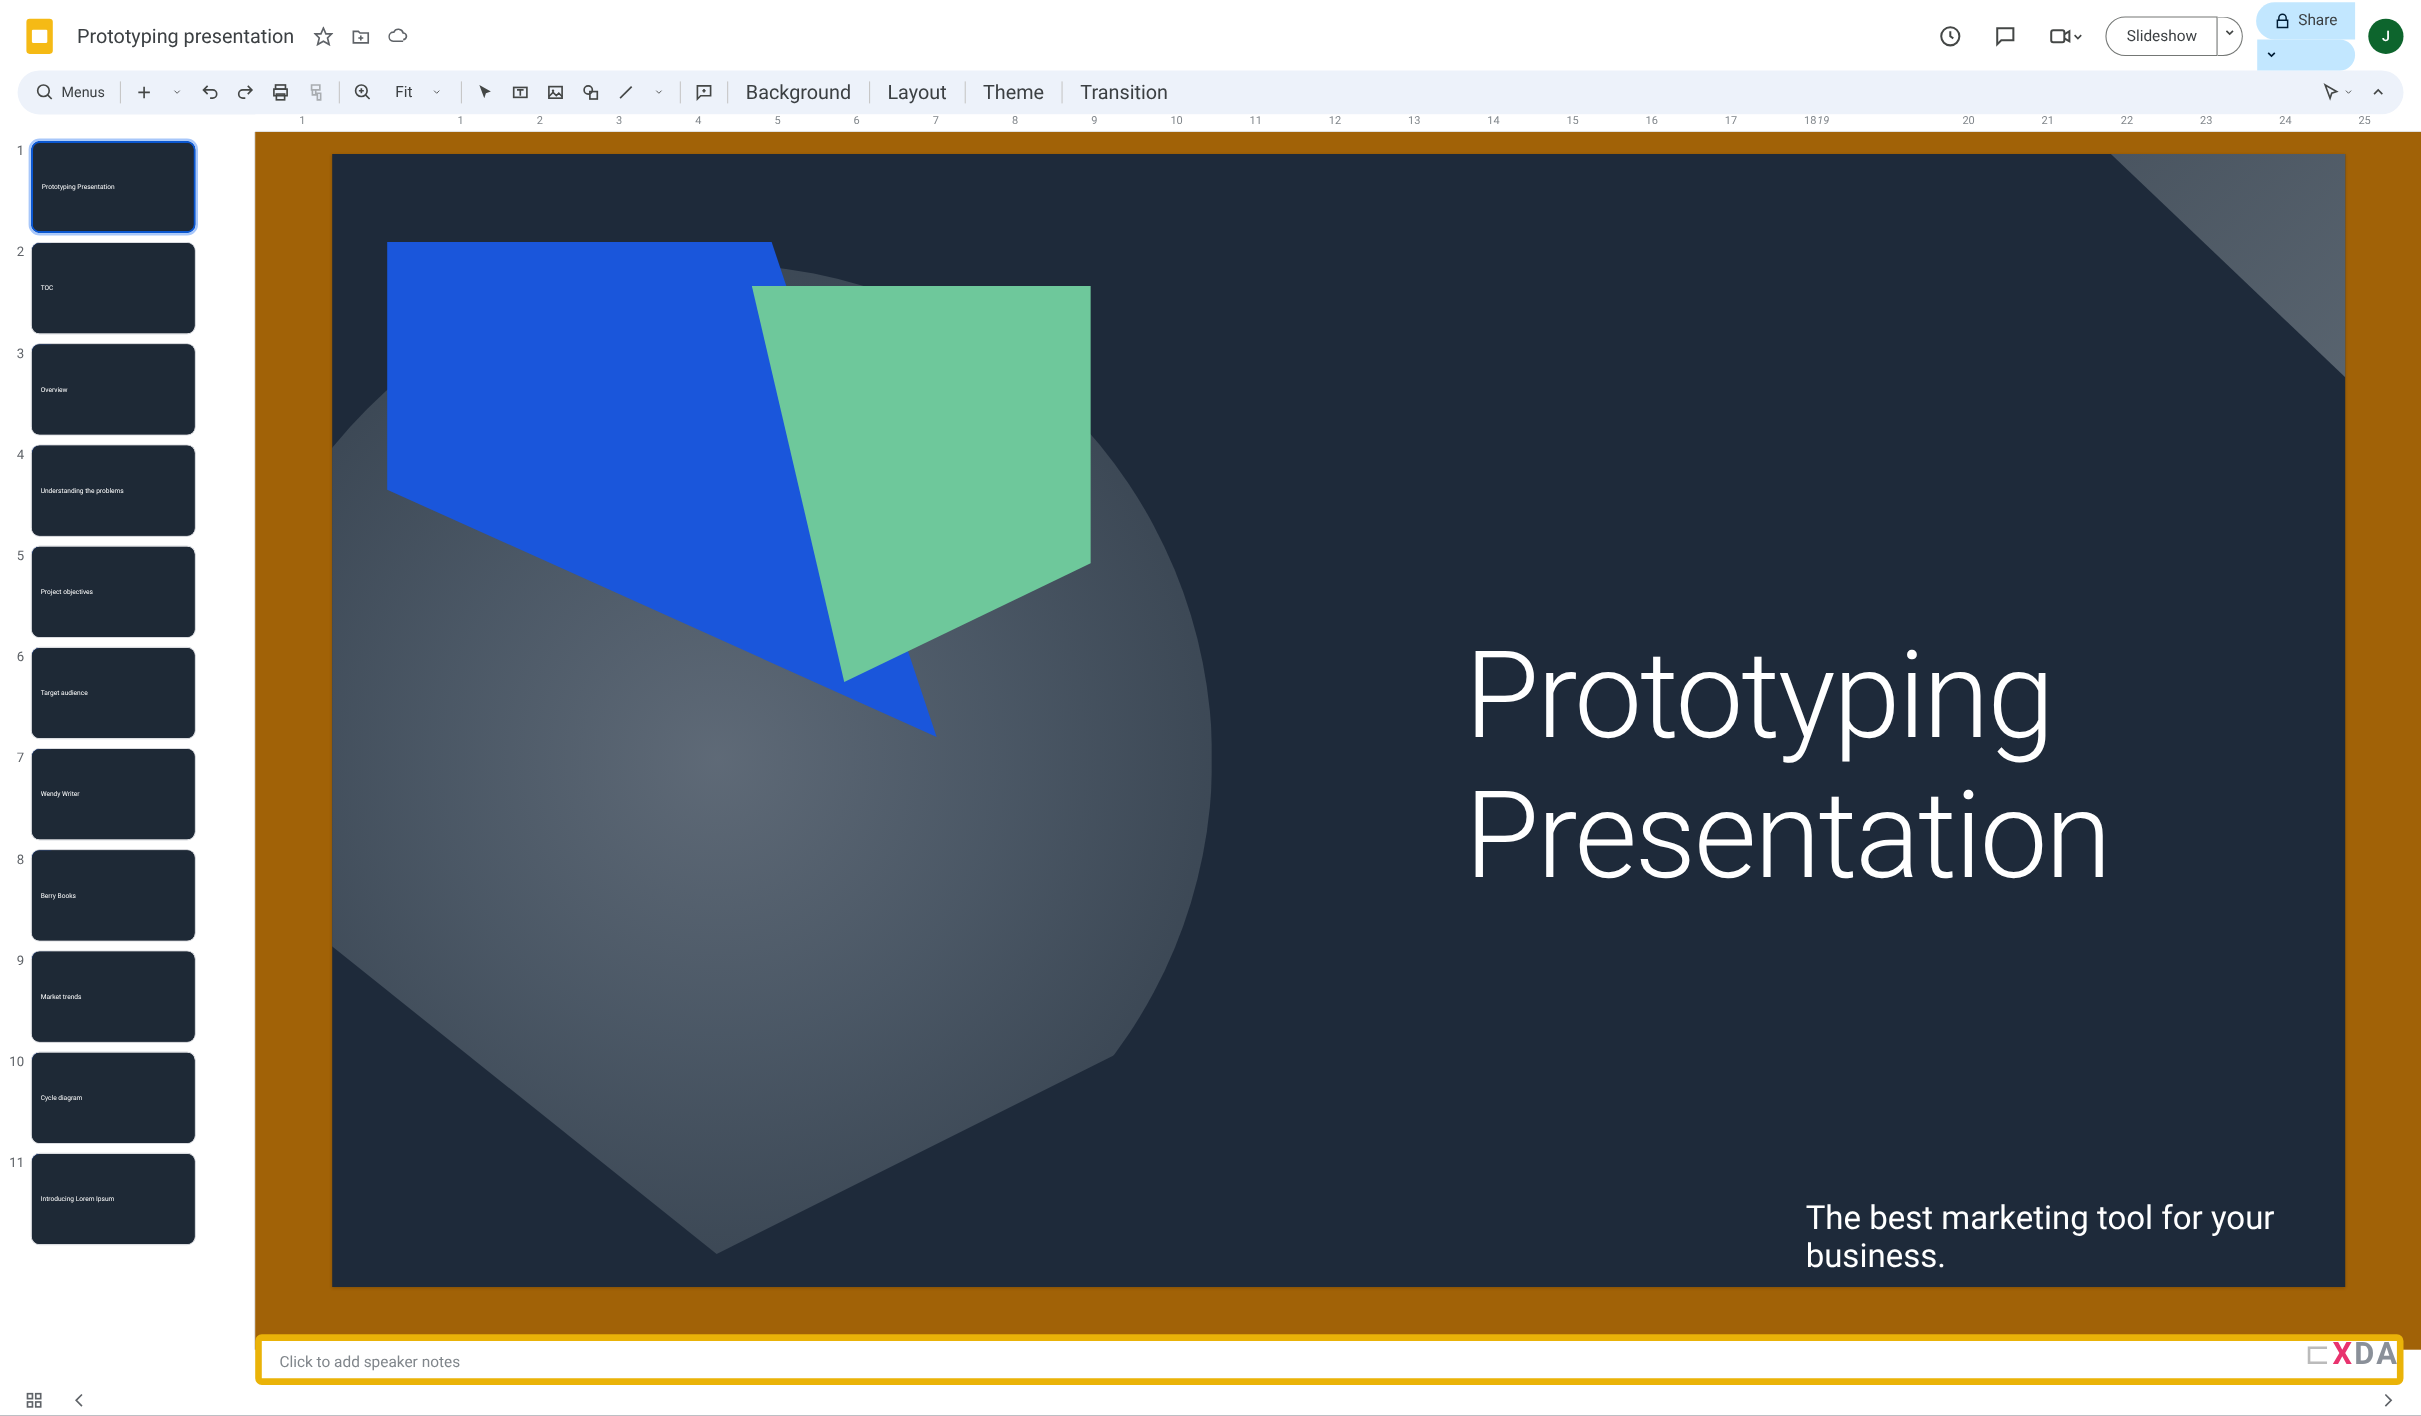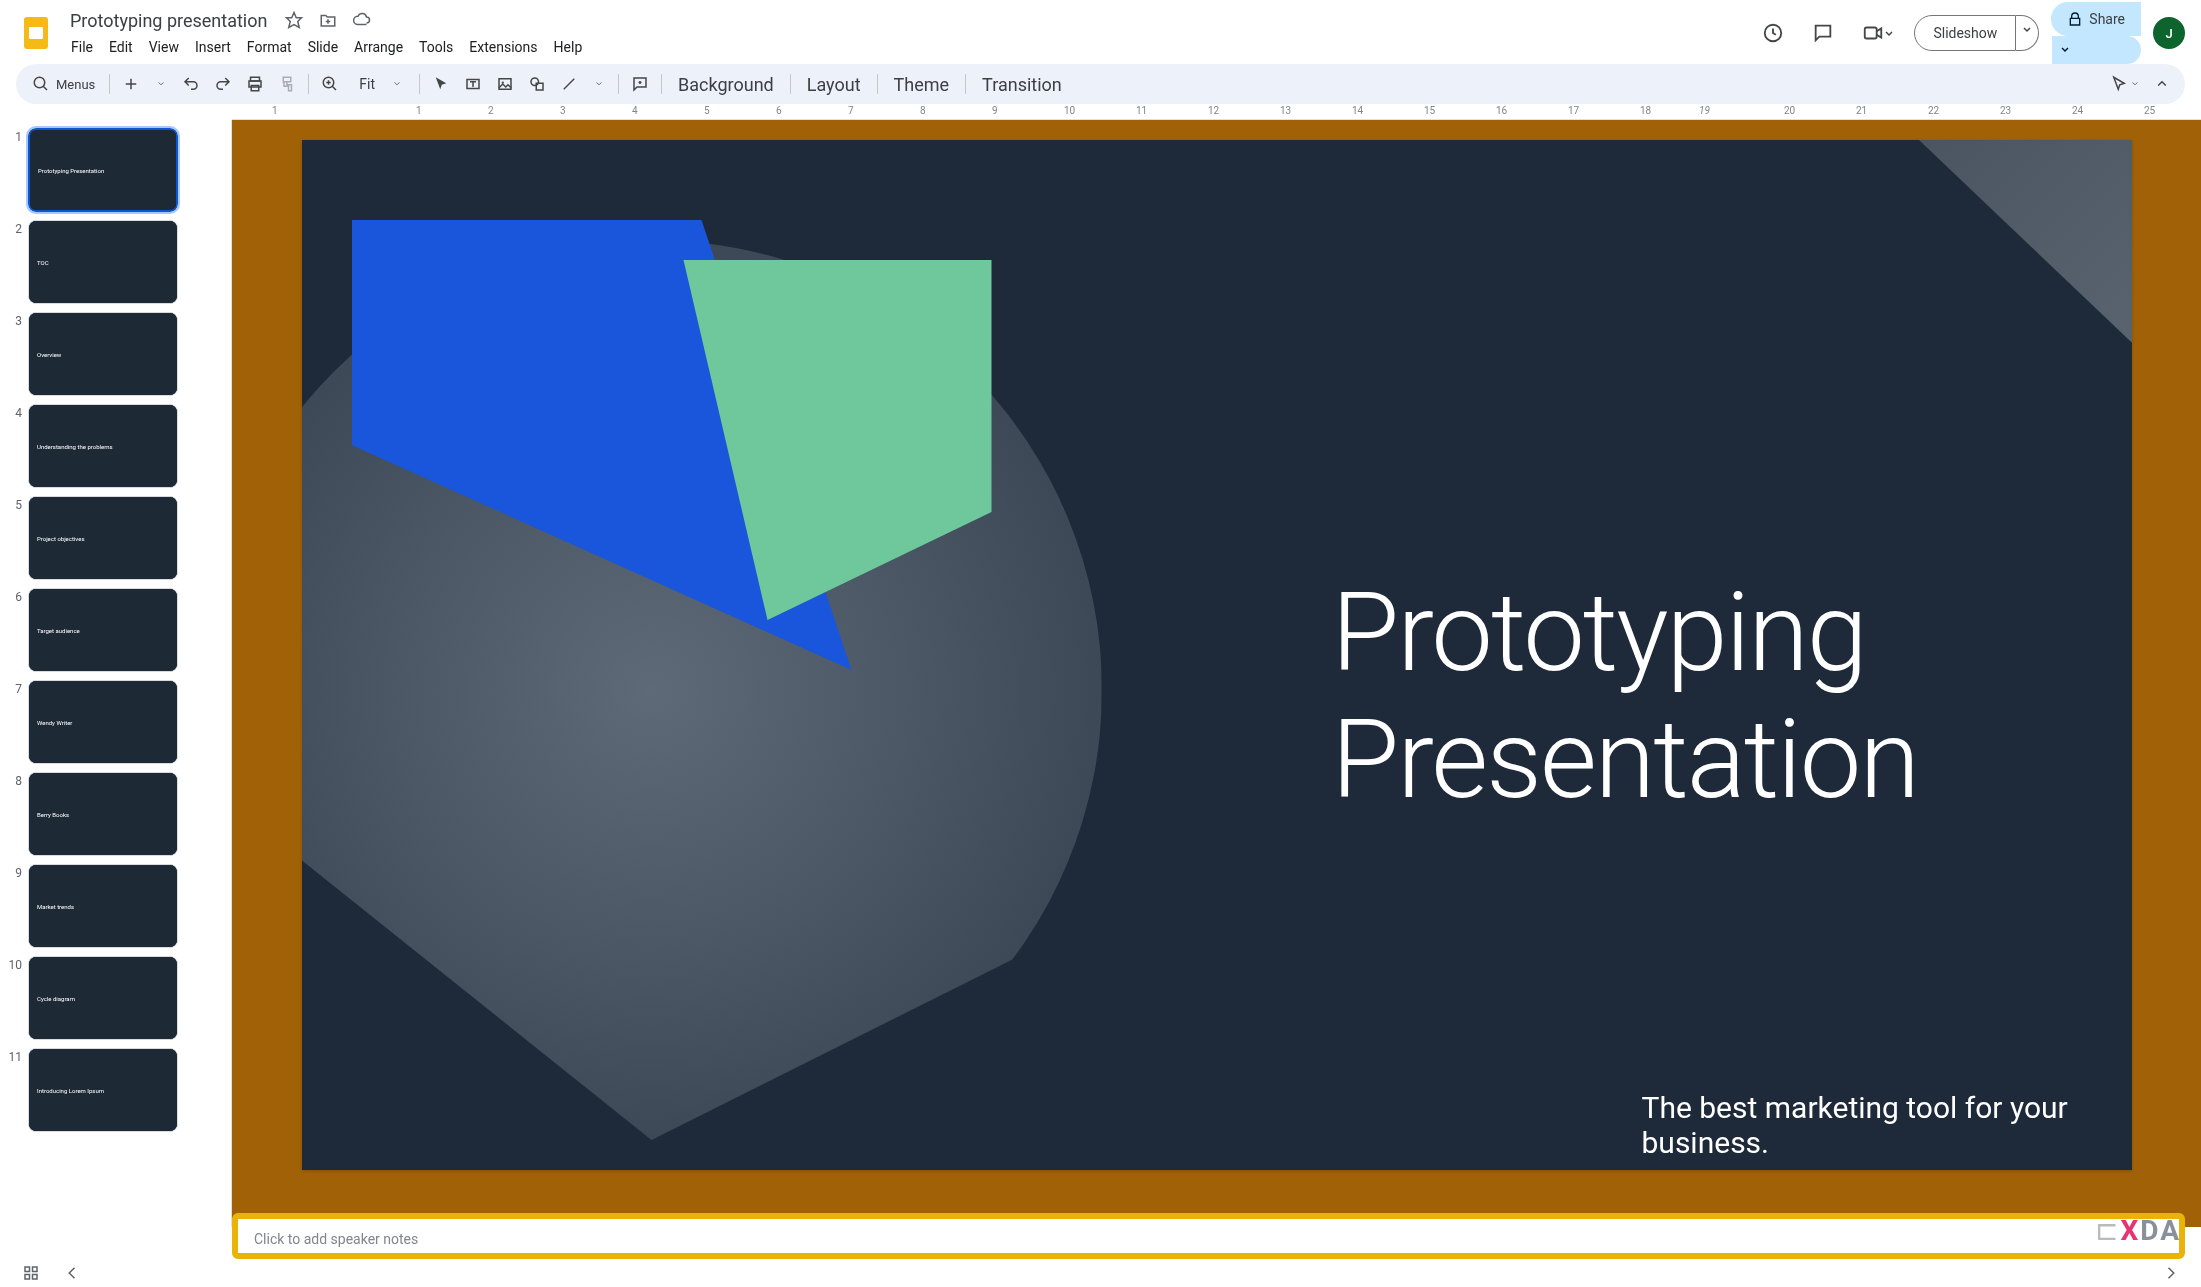--- a/index.html
+++ b/index.html
@@ -93,32 +93,20 @@
           <svg width="18" height="18" viewBox="0 0 24 24" fill="none" stroke="#5f6368" stroke-width="2">
             <path d="M3 6h6l2 2h10v12H3z"></path>
             <path d="M12 11v6m-3-3h6"></path>
           </svg>
         </span>
       <span class="title-icon">
           <svg width="18" height="18" viewBox="0 0 24 24" fill="none" stroke="#5f6368" stroke-width="2">
             <path d="M18 16a4 4 0 000-8 6 6 0 00-11.3-1A5 5 0 006 18h12"></path>
           </svg>
         </span>
-    </div>
-    <div class="menu-bar">
-      <span class="menu-item">File</span>
-      <span class="menu-item">Edit</span>
-      <span class="menu-item">View</span>
-      <span class="menu-item">Insert</span>
-      <span class="menu-item">Format</span>
-      <span class="menu-item">Slide</span>
-      <span class="menu-item">Arrange</span>
-      <span class="menu-item">Tools</span>
-      <span class="menu-item">Extensions</span>
-      <span class="menu-item">Help</span>
     </div>
   </div>
   <div class="header-right">
     <span class="hr-icon">
         <svg width="22" height="22" viewBox="0 0 24 24" fill="none" stroke="#444746" stroke-width="2">
           <circle cx="12" cy="12" r="9"></circle>
           <path d="M12 7v5l3 2"></path>
         </svg>
       </span>
     <span class="hr-icon">
@@ -294,21 +282,21 @@
     <span class="tick-label" style="left: 760px;">9</span>
     <span class="tick-label" style="left: 832px;">10</span>
     <span class="tick-label" style="left: 904px;">11</span>
     <span class="tick-label" style="left: 976px;">12</span>
     <span class="tick-label" style="left: 1048px;">13</span>
     <span class="tick-label" style="left: 1120px;">14</span>
     <span class="tick-label" style="left: 1192px;">15</span>
     <span class="tick-label" style="left: 1264px;">16</span>
     <span class="tick-label" style="left: 1336px;">17</span>
     <span class="tick-label" style="left: 1408px;">18</span>
-    <span class="tick-label" style="left: 1467px; font-style: italic;">19</span>
+    <span class="tick-label" style="left: 1420px; font-style: italic;">19</span>
     <span class="tick-label" style="left: 1552px;">20</span>
     <span class="tick-label" style="left: 1624px;">21</span>
     <span class="tick-label" style="left: 1696px;">22</span>
     <span class="tick-label" style="left: 1768px;">23</span>
     <span class="tick-label" style="left: 1840px;">24</span>
     <span class="tick-label" style="left: 1912px;">25</span>
   </div>
 
 <div class="main">
   <div class="filmstrip" id="filmstrip">

